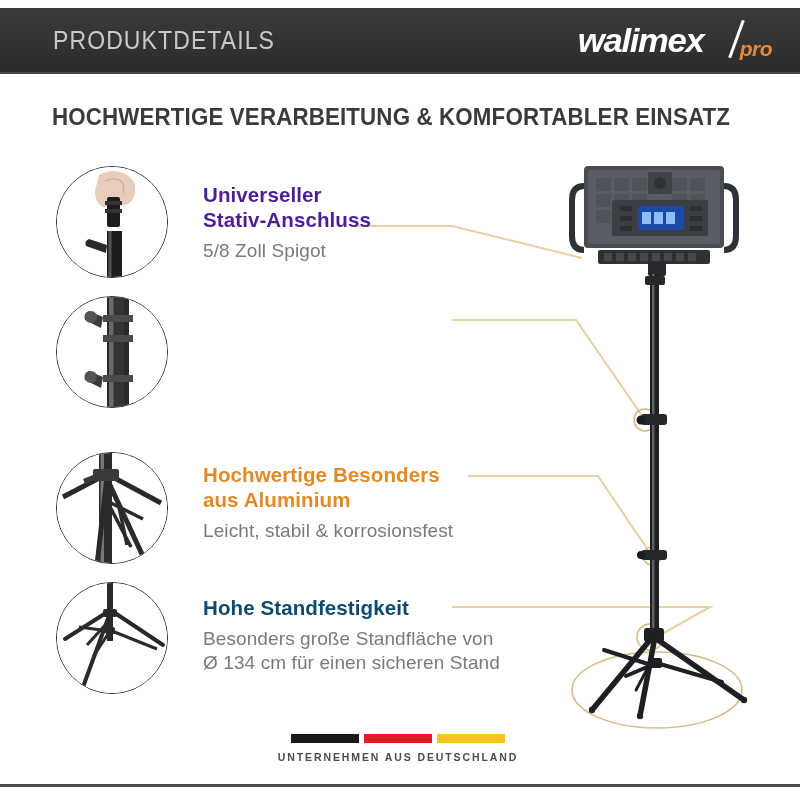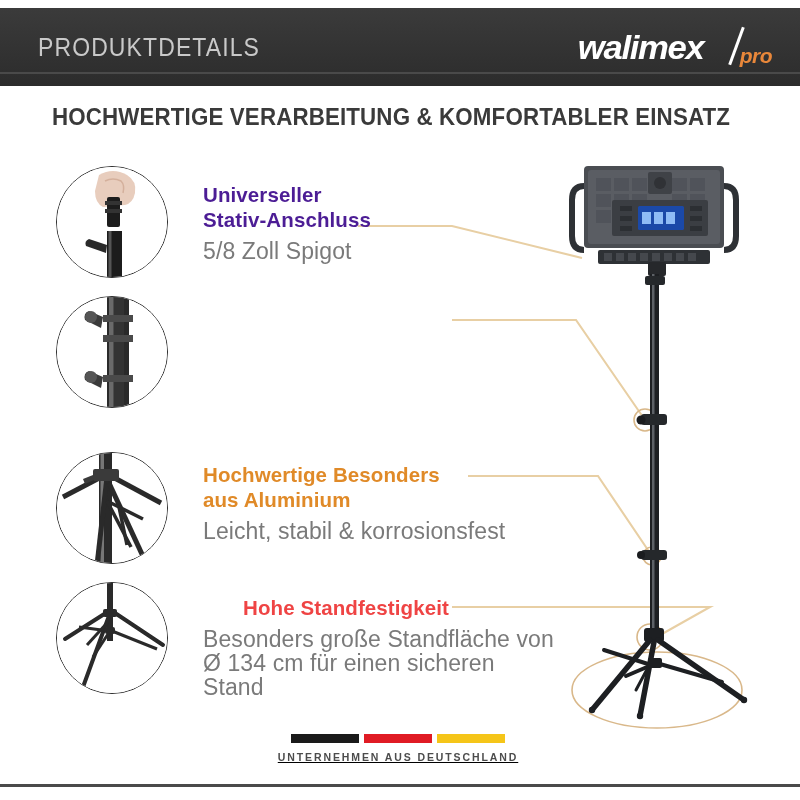--- a/index.html
+++ b/index.html
@@ -12,26 +12,26 @@
   #page {
     position: relative;
     width: 800px; height: 800px;
     background: #ffffff;
   }
 
   
   .header-bar {
     position: absolute;
     left: 0; top: 8px;
-    width: 800px; height: 78px;
+    width: 800px; height: 64px;
     background: linear-gradient(180deg, #3b3b3b 0%, #343434 45%, #2c2c2c 100%);
     display: flex;
     align-items: center;
     justify-content: space-between;
-    padding: 0 22px 0 38px;
+    padding: 0 22px 0 53px;
   }
   .header-title {
     color: #c9c9c9;
     font-size: 25px;
     font-weight: 400;
     letter-spacing: 1.2px;
     font-family: "Liberation Sans", sans-serif;
     transform: scaleX(0.92);
     transform-origin: left center;
     white-space: nowrap;
@@ -110,21 +110,21 @@
   .f-title {
     color: #e08a28;
     font-weight: 700;
     font-size: 20.5px;
     line-height: 25px;
     letter-spacing: 0.1px;
     white-space: pre-line;
   }
   .f-sub {
     color: #7a7a7a;
-    font-size: 23px;
+    font-size: 19px;
     line-height: 24px;
     margin-top: 7px;
     white-space: pre-line;
     letter-spacing: 0.1px;
   }
 
   
   #connectors {
     position: absolute;
     left: 0; top: 0;
@@ -141,21 +141,20 @@
   }
 
   
   .germany-badge {
     position: absolute;
     left: 0; top: 734px;
     width: 796px;
     display: flex;
     flex-direction: column;
     align-items: center;
-    text-decoration: underline;
   }
   .flag-row { display: flex; gap: 5px; }
   .flag-bar { width: 68px; height: 9px; }
   .badge-caption {
     margin-top: 8px;
     color: #4c4c4c;
     font-size: 10.5px;
     font-weight: 700;
     letter-spacing: 1.9px;
   }
@@ -374,21 +373,21 @@
           <path d="M52 48 L22 44"></path>
           <path d="M55 48 L100 66"></path>
           <path d="M53 48 L36 74"></path>
           <path d="M50 40 L30 62"></path>
         </g>
         <rect x="46" y="26" width="14" height="8" rx="2" fill="#2a2a2a"></rect>
         <rect x="48" y="44" width="10" height="7" rx="2" fill="#2a2a2a"></rect>
       </svg>
     </div>
     <div class="feature-text" style="top:13px">
-      <div class="f-title" style="color: #ef4444; margin-left: 40px;">Hohe Standfestigkeit</div>
+      <div class="f-title" style="color: #0c4a6e;">Hohe Standfestigkeit</div>
       <div class="f-sub">Besonders große Standfläche von
 Ø 134 cm für einen sicheren Stand</div>
     </div>
   </div>
 
   <div class="germany-badge">
     <div class="flag-row">
       <span class="flag-bar" style="background: rgb(26, 26, 26);"></span>
       <span class="flag-bar" style="background: rgb(224, 27, 36);"></span>
       <span class="flag-bar" style="background: rgb(245, 197, 24);"></span>

